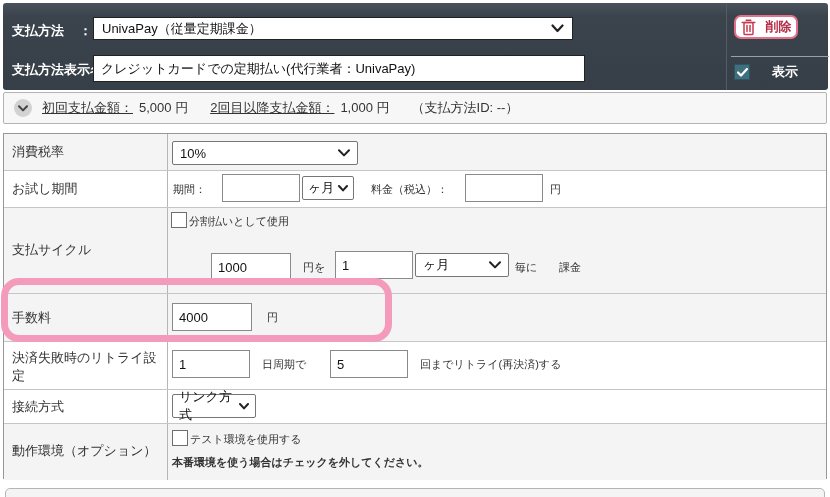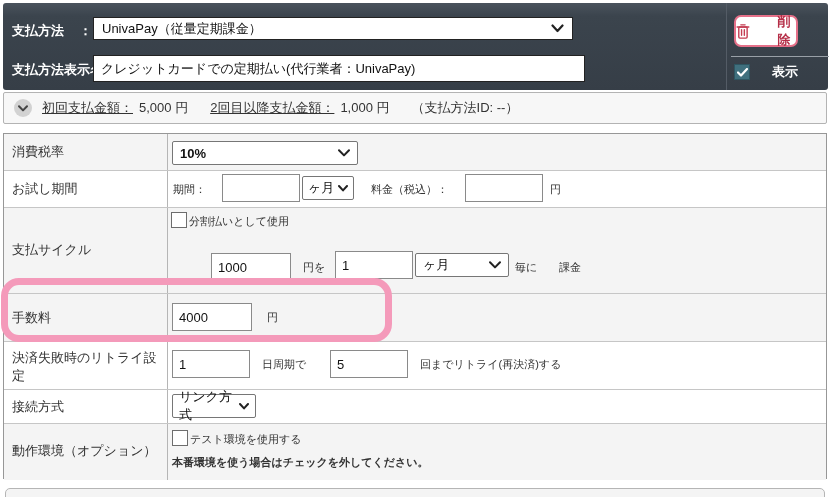--- a/index.html
+++ b/index.html
@@ -12,23 +12,23 @@
     background:linear-gradient(180deg,#4a535d 0%,#3b444d 15%,#363e47 100%);
     border-radius:3px; }
   .tp-label{ position:absolute; color:#fff; font-weight:bold; font-size:13px; }
   .tp-select{ position:absolute; left:90px; top:14px; width:480px; height:23px; background:#fff;
     border:1px solid #222; display:flex; align-items:center; padding:0 8px; font-size:13px; color:#111; cursor:default; }
   .tp-select .caret{ margin-left:auto; display:flex; }
   .tp-input{ position:absolute; left:90px; top:52px; width:492px; height:27px; background:#fff;
     border:1px solid #222; font-size:13px; color:#111; padding:0 7px;
     font-family:"Liberation Sans","DejaVu Sans",sans-serif; }
   .tp-divider{ position:absolute; left:723px; top:0; width:1px; height:87px; background:#545c66; }
-  .delete-btn{ position:absolute; left:731px; top:12px; width:64px; height:32px; background:#fff;
+  .delete-btn{ position:absolute; left:731px; top:12px; width:64px; height:24px; background:#fff;
     border:2px solid #e57089; border-radius:7px; display:flex; align-items:center; justify-content:center;
-    gap:22px; cursor:pointer; }
+    gap:10px; cursor:pointer; }
   .delete-btn span{ color:#b52e47; font-weight:bold; font-size:13px; }
   .tp-sep{ position:absolute; left:728px; top:53px; width:98px; height:1px; background:#99a0a7; }
   .show-row{ position:absolute; left:731px; top:60px; display:flex; align-items:center; gap:22px;justify-content:center; }
   .cb{ width:16px; height:16px; background:#fff; border:1px solid #6d6d6d; display:inline-flex;
     align-items:center; justify-content:center; }
   .cb.checked{ background:#40707e; border-color:#2e5662; }
   .show-row .lbl{ color:#fff; font-weight:bold; font-size:13px; }
 
   
   .summary-bar{ position:absolute; left:3px; top:92px; width:824px; height:32px; background:#f7f7f7;
@@ -121,21 +121,21 @@
     <span class="txt gap1">2回目以降支払金額：</span>
     <span class="txt gap2">1,000 円</span>
     <span class="txt">（支払方法ID: --）</span>
   </div>
 
   <div class="form-table">
 
     <div class="f-row bg-gray" style="height:37px;">
       <div class="f-label">消費税率</div>
       <div class="f-content">
-        <div class="ctl-select" style="left:4px; top:7px; width:186px;font-weight:bold;">
+        <div class="ctl-select" style="left:4px; top:7px; width:186px;">
           <span>10%</span>
           <span class="caret">
             <svg width="12" height="8" viewBox="0 0 12 8">
                 <path d="M1 1.2 L6 6.4 L11 1.2" stroke="#222" stroke-width="2" fill="none" stroke-linecap="round" stroke-linejoin="round"></path>
               </svg>
           </span>
         </div>
       </div>
     </div>
 

